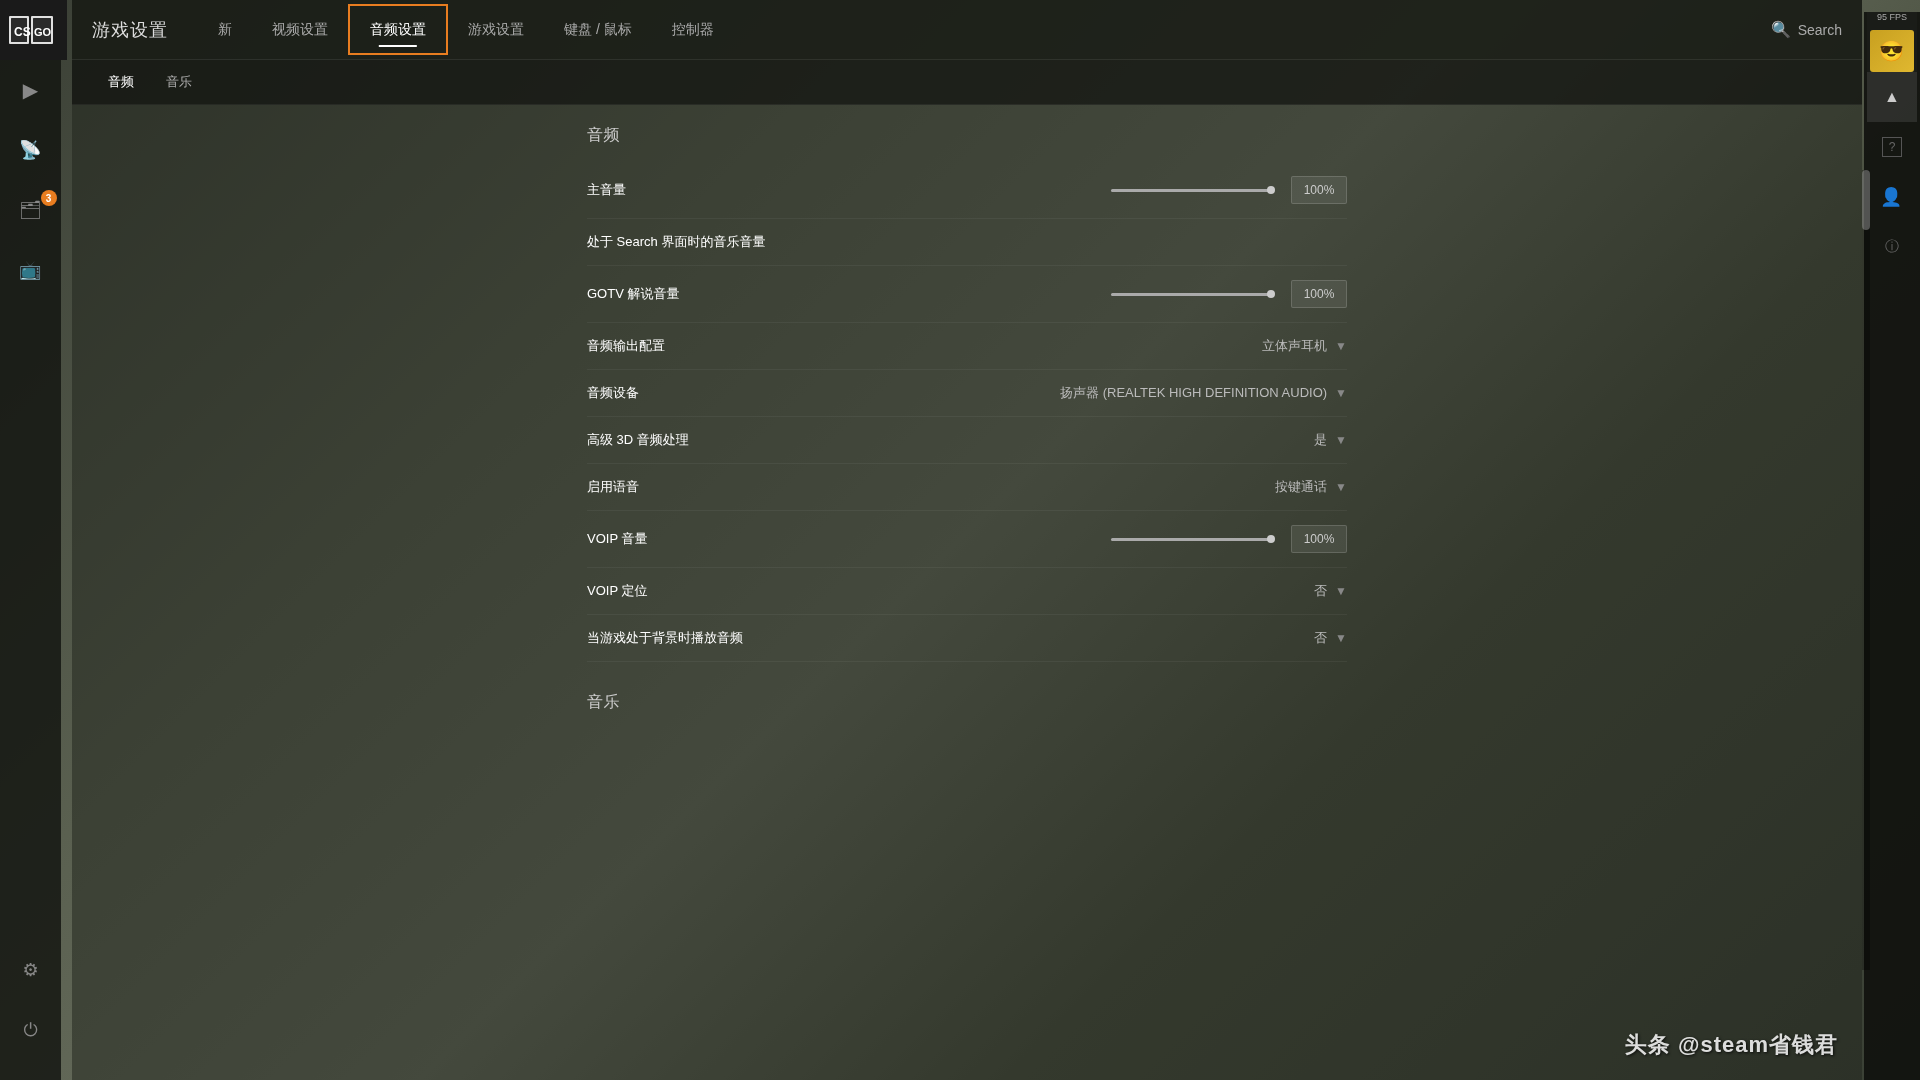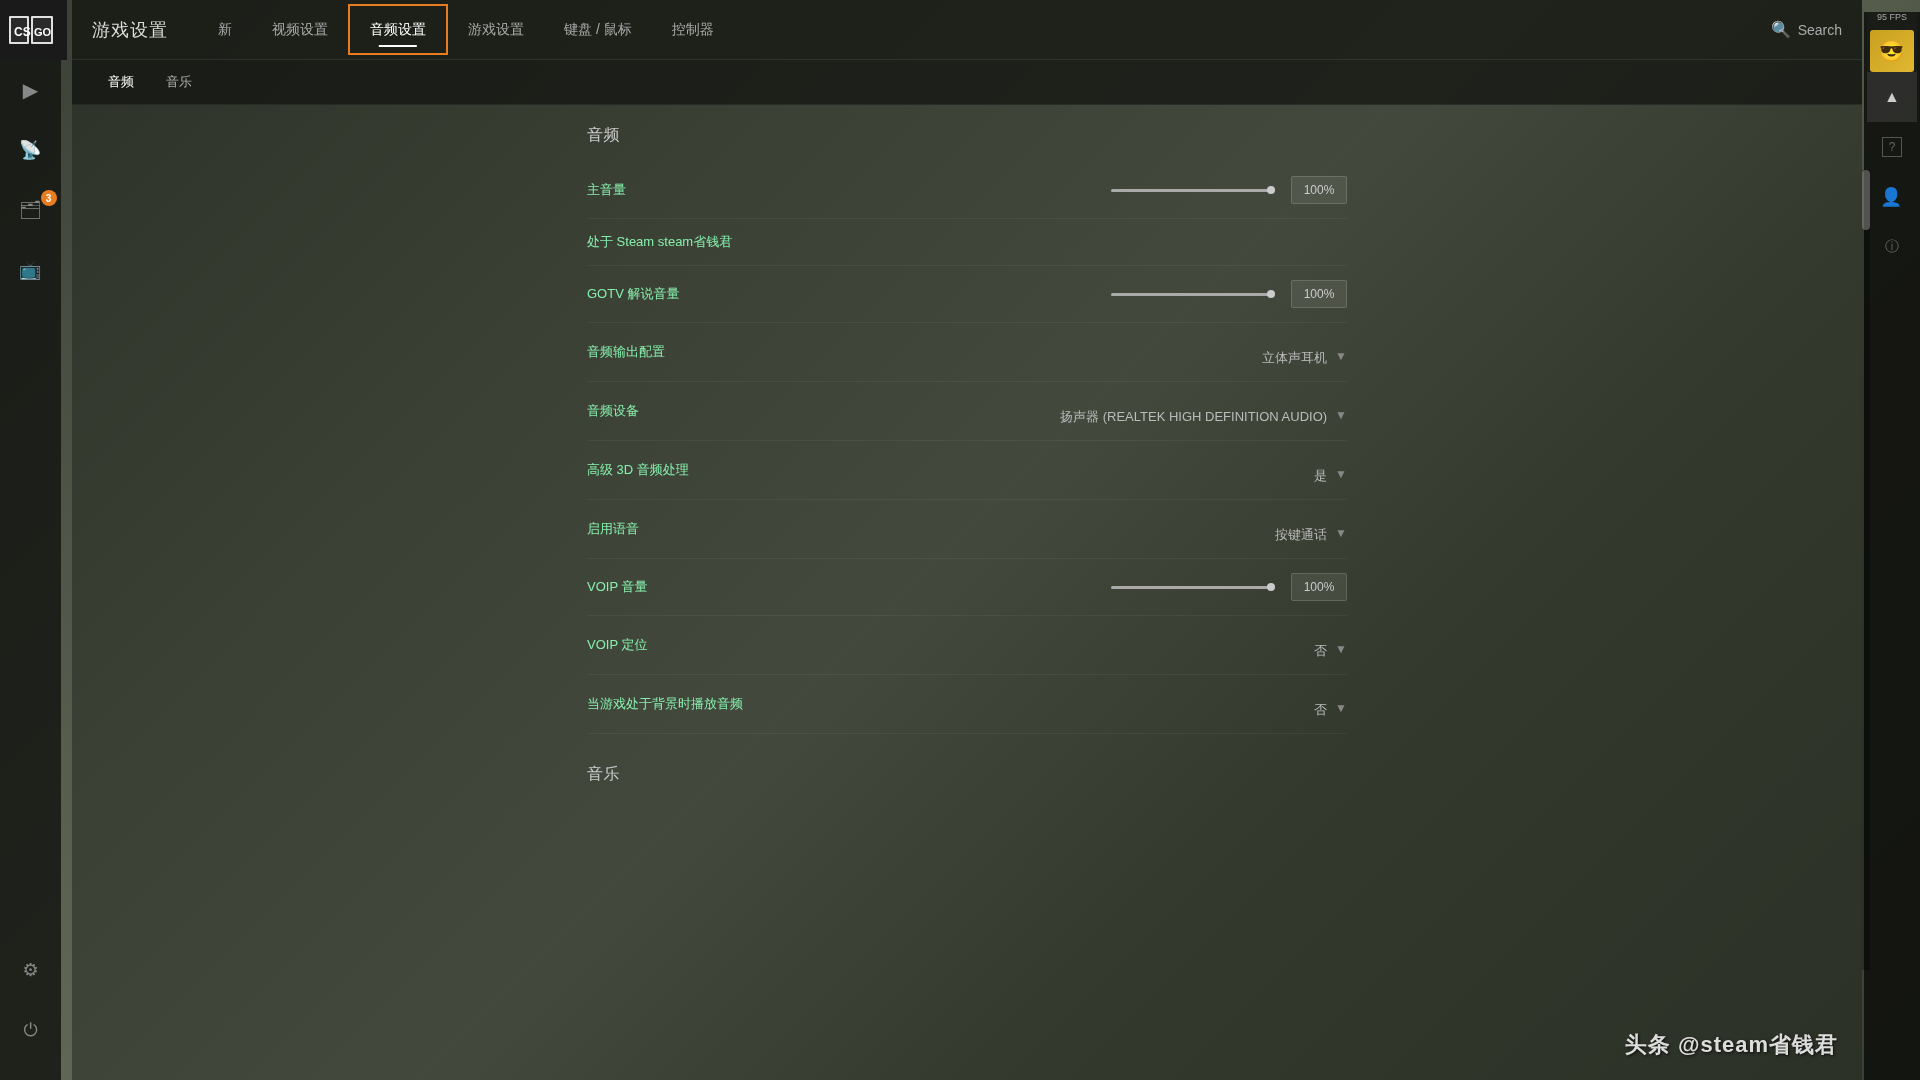--- a/index.html
+++ b/index.html
@@ -286,21 +286,21 @@
 
     .setting-row {
       display: flex;
       align-items: center;
       padding: 14px 0;
       border-bottom: 1px solid rgba(255,255,255,0.05);
     }
 
     .setting-label {
       font-size: 13px;
-      color: #86efac;
+      color: #ffffff;
       min-width: 220px;
       flex-shrink: 0;
     }
 
     .setting-control {
       flex: 1;
       display: flex;
       align-items: center;
       justify-content: flex-end;
       gap: 12px;
@@ -351,26 +351,25 @@
       align-items: center;
       justify-content: center;
       font-size: 12px;
       color: #ccc;
       border-radius: 2px;
     }
 
     
     .dropdown-control {
       display: flex;
-      align-items: flex-start;
+      align-items: center;
       gap: 8px;
       color: #bbb;
       font-size: 13px;
       cursor: pointer;
-      margin-top: 12px;
     }
 
     .dropdown-arrow {
       color: #888;
       font-size: 12px;
     }
 
     
     .watermark {
       position: absolute;
@@ -503,21 +502,21 @@
             <div class="slider-track">
               <div class="slider-fill" style="width:100%"></div>
               <div class="slider-thumb" style="left:calc(100% - 4px)"></div>
             </div>
             <div class="value-box">100%</div>
           </div>
         </div>
       </div>
 
       <div class="setting-row">
-        <span class="setting-label">处于 Steam steam省钱君</span>
+        <span class="setting-label">处于 Search 界面时的音乐音量</span>
       </div>
 
       <div class="setting-row">
         <span class="setting-label">GOTV 解说音量</span>
         <div class="setting-control">
           <div class="slider-container">
             <div class="slider-track">
               <div class="slider-fill" style="width:100%"></div>
               <div class="slider-thumb" style="left:calc(100% - 4px)"></div>
             </div>

